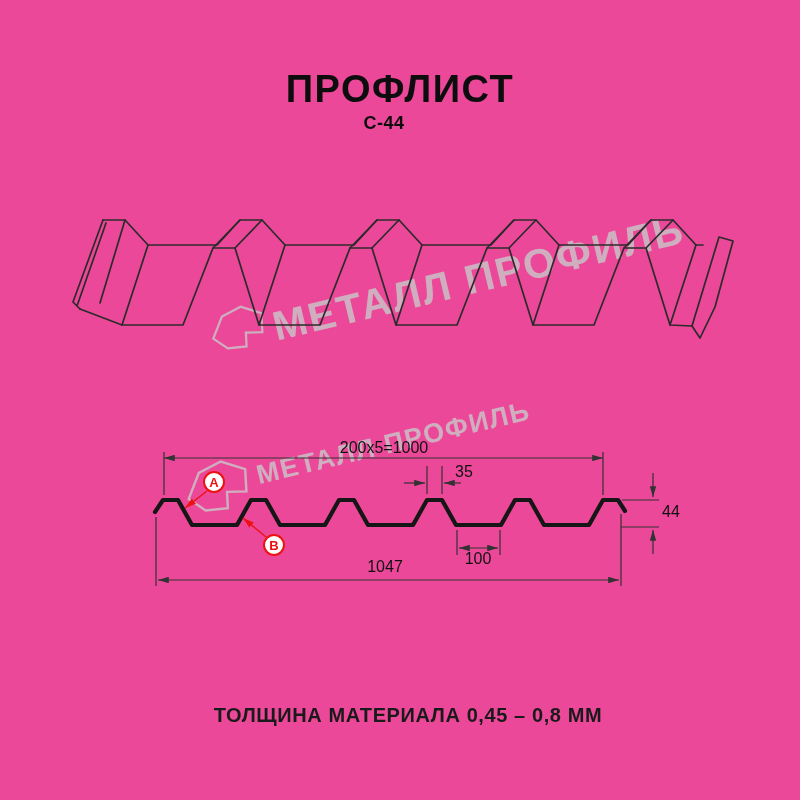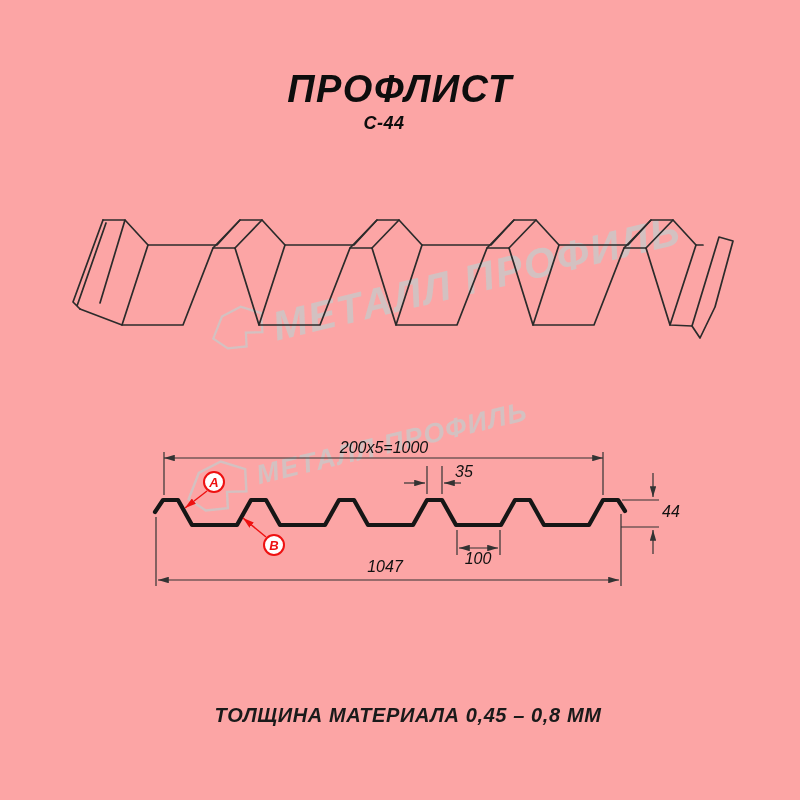--- a/index.html
+++ b/index.html
@@ -1,18 +1,18 @@
 <!DOCTYPE html>
 <html><head>
 <meta charset="utf-8">
 <style>
   html,body{margin:0;padding:0;background:#fff;}
   .stage{
-    position:relative;width:800px;height:800px;background:#fca5a5;
-    font-family:"Liberation Sans",sans-serif;overflow:hidden;font-style:italic;
+    position:relative;width:800px;height:800px;background:#ec4899;
+    font-family:"Liberation Sans",sans-serif;overflow:hidden;
   }
   .title{
     position:absolute;top:68px;left:0;width:800px;text-align:center;
     font-size:38px;font-weight:bold;letter-spacing:1.5px;color:#0d0d0d;
   }
   .subtitle{
     position:absolute;top:113px;left:0;width:768px;text-align:center;
     font-size:18px;font-weight:bold;letter-spacing:0.5px;color:#0d0d0d;
   }
   .footer-note{

